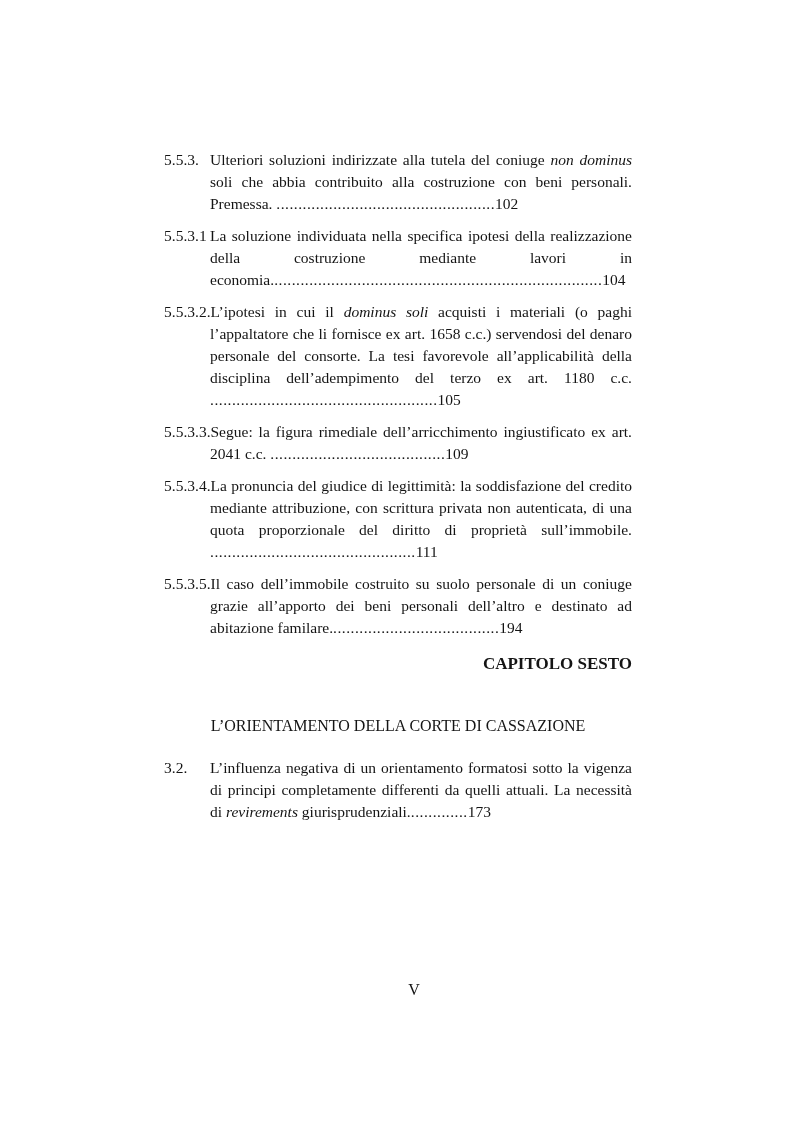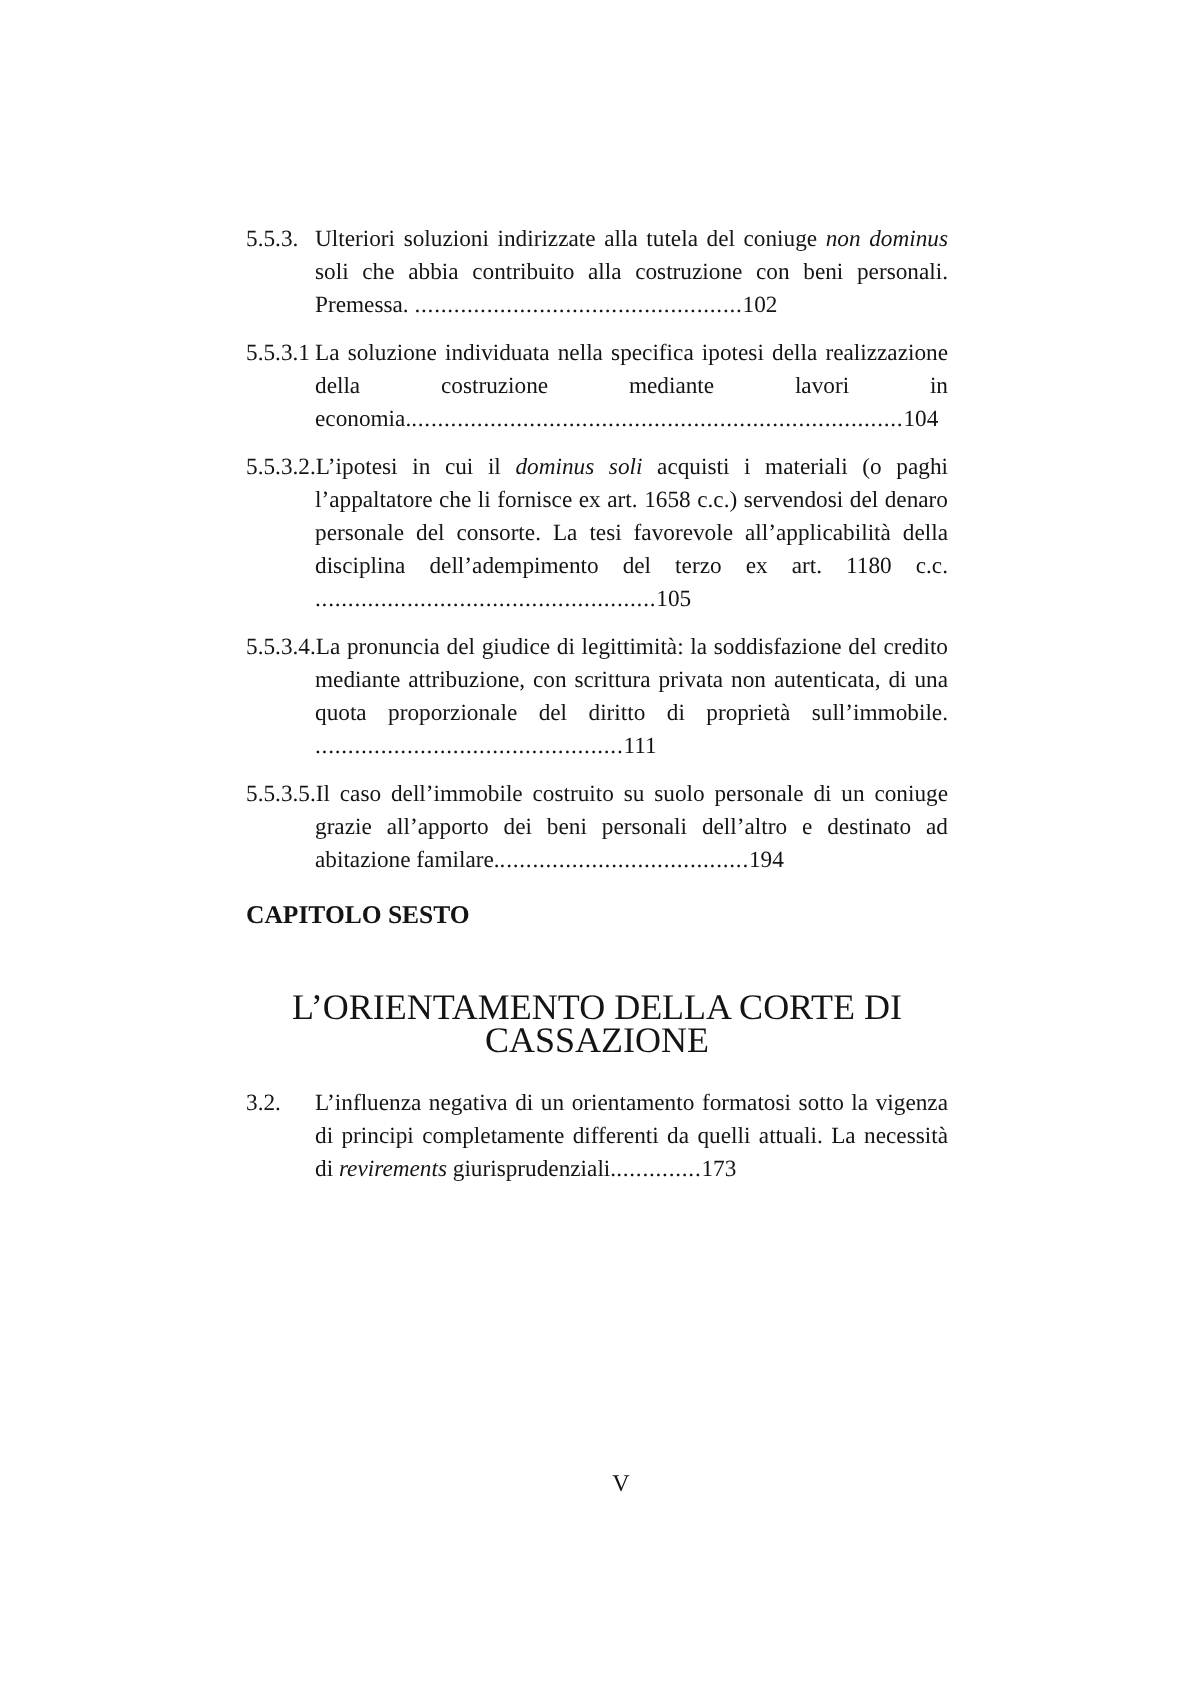--- a/index.html
+++ b/index.html
@@ -37,30 +37,30 @@
     white-space: pre;
   }
   .toc-entry .tail {
     white-space: nowrap;
   }
   .toc-entry .dots {
     letter-spacing: 0.5px;
   }
   .chapter-label {
     margin: 14px 0 40px 0;
-    text-align: left;
+    text-align: right;
     font-weight: bold;
     font-size: 17px;
     line-height: 22px;
   }
   .chapter-title {
     margin: 0 0 20px 0;
     text-align: center;
     font-weight: normal;
-    font-size: 24px;
+    font-size: 16px;
     line-height: 22px;
   }
   .footer-page {
     position: absolute;
     left: 180px;
     top: 979px;
     width: 468px;
     text-align: center;
     font-size: 16px;
     line-height: 22px;
@@ -68,20 +68,21 @@
 </style>
 </head>
 <body>
 
 <div class="page">
   <div class="content">
     <div id="entries-ch5">
         <p class="toc-entry"><span class="num">5.5.3.</span><span>Ulteriori soluzioni indirizzate alla tutela del coniuge </span><i>non dominus</i><span> soli che abbia contribuito alla costruzione con beni personali. Premessa. </span><span class="tail"><span class="dots">..................................................</span><span class="pg">102</span></span></p>
         <p class="toc-entry"><span class="num">5.5.3.1</span><span>La soluzione individuata nella specifica ipotesi della realizzazione della costruzione mediante lavori in economia.</span><span class="tail"><span class="dots">...........................................................................</span><span class="pg">104</span></span></p>
         <p class="toc-entry"><span class="num">5.5.3.2.</span><span>L’ipotesi in cui il </span><i>dominus soli</i><span> acquisti i materiali (o paghi l’appaltatore che li fornisce ex art. 1658 c.c.) servendosi del denaro personale del consorte. La tesi favorevole all’applicabilità della disciplina dell’adempimento del terzo ex art. 1180 c.c. </span><span class="tail"><span class="dots">....................................................</span><span class="pg">105</span></span></p>
+        <p class="toc-entry"><span class="num">5.5.3.3.</span><span>Segue: la figura rimediale dell’arricchimento ingiustificato ex art. 2041 c.c. </span><span class="tail"><span class="dots">........................................</span><span class="pg">109</span></span></p>
         <p class="toc-entry"><span class="num">5.5.3.4.</span><span>La pronuncia del giudice di legittimità: la soddisfazione del credito mediante attribuzione, con scrittura privata non autenticata, di una quota proporzionale del diritto di proprietà sull’immobile. </span><span class="tail"><span class="dots">...............................................</span><span class="pg">111</span></span></p>
         <p class="toc-entry"><span class="num">5.5.3.5.</span><span>Il caso dell’immobile costruito su suolo personale di un coniuge grazie all’apporto dei beni personali dell’altro e destinato ad abitazione familare.</span><span class="tail"><span class="dots">......................................</span><span class="pg">194</span></span></p>
       </div>
     <h2 class="chapter-label">CAPITOLO SESTO</h2>
     <h1 class="chapter-title">L’ORIENTAMENTO DELLA CORTE DI CASSAZIONE</h1>
     <div id="entries-ch6">
         <p class="toc-entry"><span class="num">3.2.</span><span>L’influenza negativa di un orientamento formatosi sotto la vigenza di principi completamente differenti da quelli attuali. La necessità di </span><i>revirements</i><span> giurisprudenziali.</span><span class="tail"><span class="dots">.............</span><span class="pg">173</span></span></p>
       </div>
   </div>
   <div class="footer-page">V</div>

